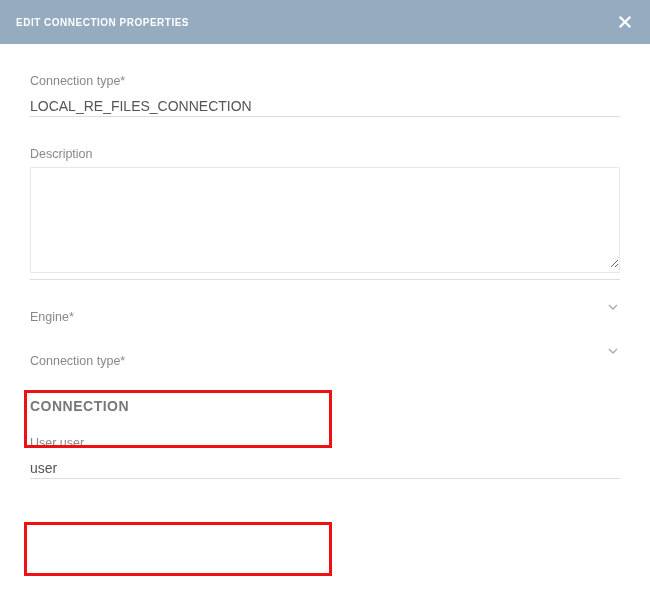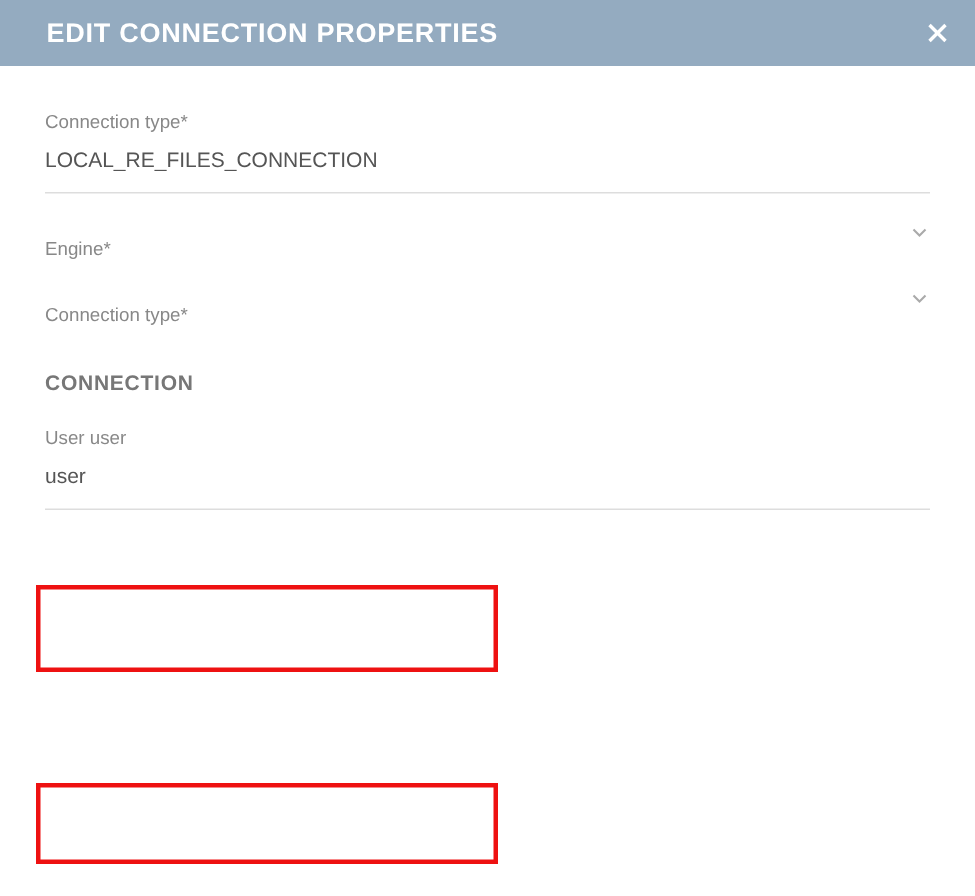--- a/index.html
+++ b/index.html
@@ -7,24 +7,23 @@
   .header {
     background: #94abc0;
     color: #fff;
     height: 44px;
     display: flex;
     align-items: center;
     justify-content: space-between;
     padding: 0 16px;
   }
   .header-title {
-    font-size: 18px;
+    font-size: 10px;
     font-weight: 700;
     letter-spacing: 0.5px;
-    margin-left: 15px;
   }
   .close-icon {
     cursor: pointer;
     width: 18px;
     height: 18px;
     display: flex;
     align-items: center;
     justify-content: center;
   }
   .close-icon svg { stroke: #fff; stroke-width: 2.5; }
@@ -39,21 +38,21 @@
     font-size: 12.5px;
     color: #888;
     margin-bottom: 6px;
     display: block;
   }
   .text-input {
     width: 100%;
     border: none;
     border-bottom: 1px solid #ddd;
     font-size: 14px;
-    padding: 4px 0 14px 0;
+    padding: 4px 0 2px 0;
     color: #555;
     font-family: inherit;
     outline: none;
     background: transparent;
   }
   .textarea-wrap {
     border: 1px solid #e8e8e8;
     border-radius: 1px;
     min-height: 100px;
     position: relative;
@@ -124,20 +123,27 @@
   </div>
 </div>
 
 <div class="body">
 
   <div class="field">
     <label class="field-label">Connection type*</label>
     <input class="text-input" type="text" value="LOCAL_RE_FILES_CONNECTION" style="">
   </div>
 
+  <div class="field">
+    <label class="field-label">Description</label>
+    <div class="textarea-wrap">
+      <textarea style=""></textarea>
+    </div>
+    <div class="textarea-underline"></div>
+  </div>
 
   <div class="field select-wrap">
     <label class="field-label">Engine*</label>
     <span class="chev">
       <svg width="10" height="6" viewBox="0 0 10 6">
           <path d="M1 1 L5 5 L9 1" fill="none" stroke="#aaa" stroke-width="1.4"></path>
         </svg>
     </span>
   </div>
 

